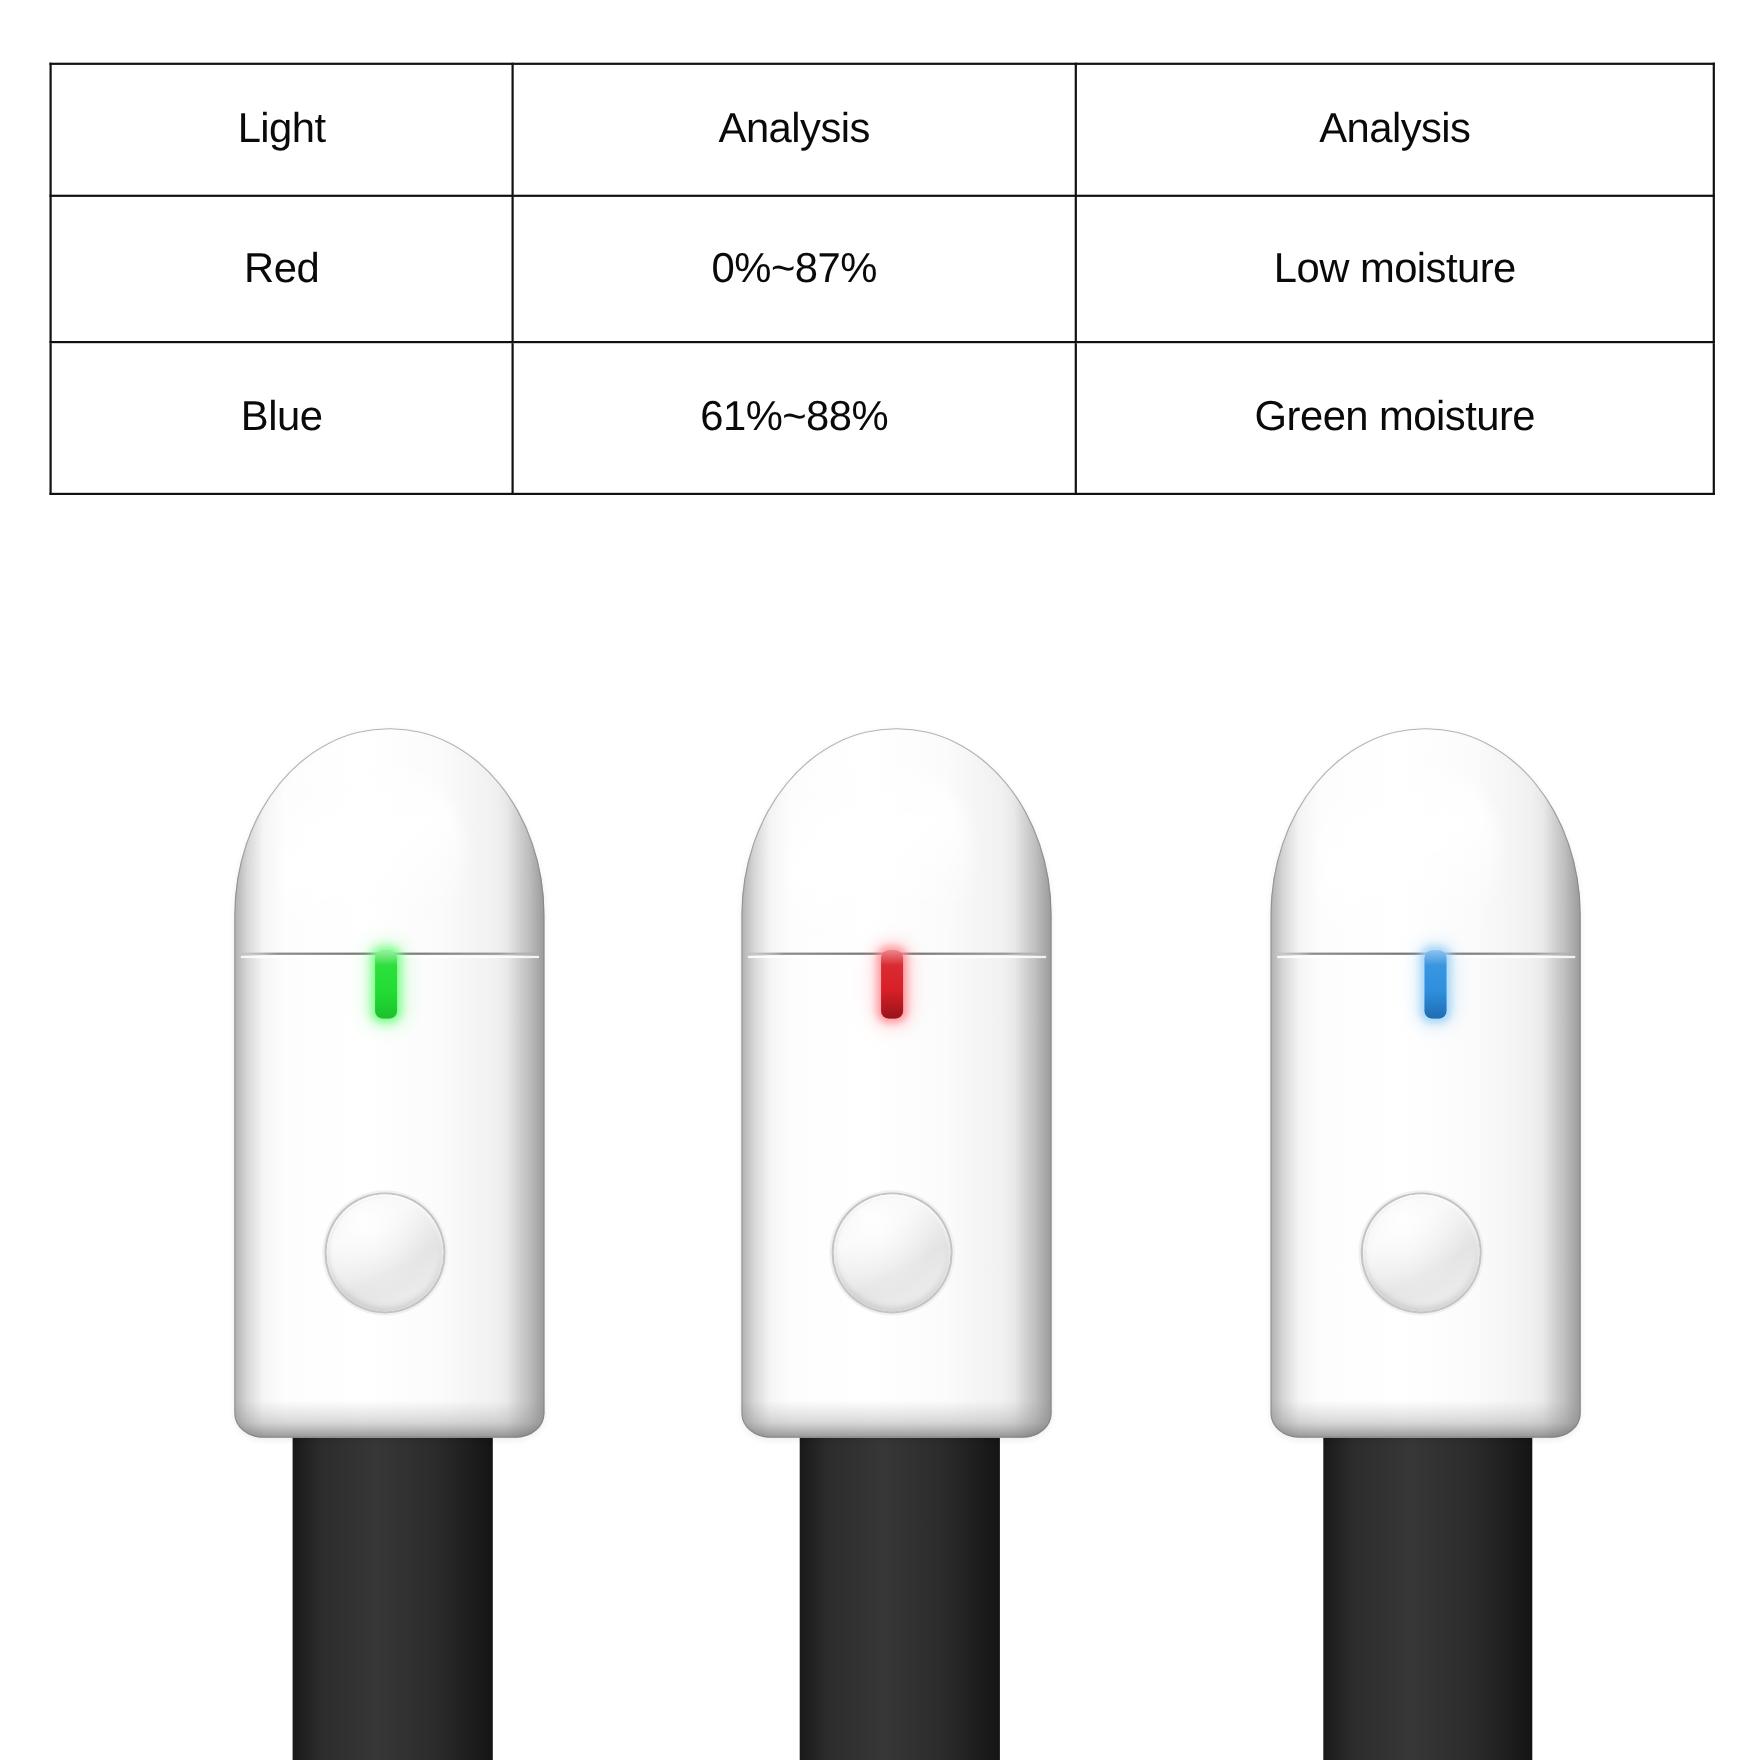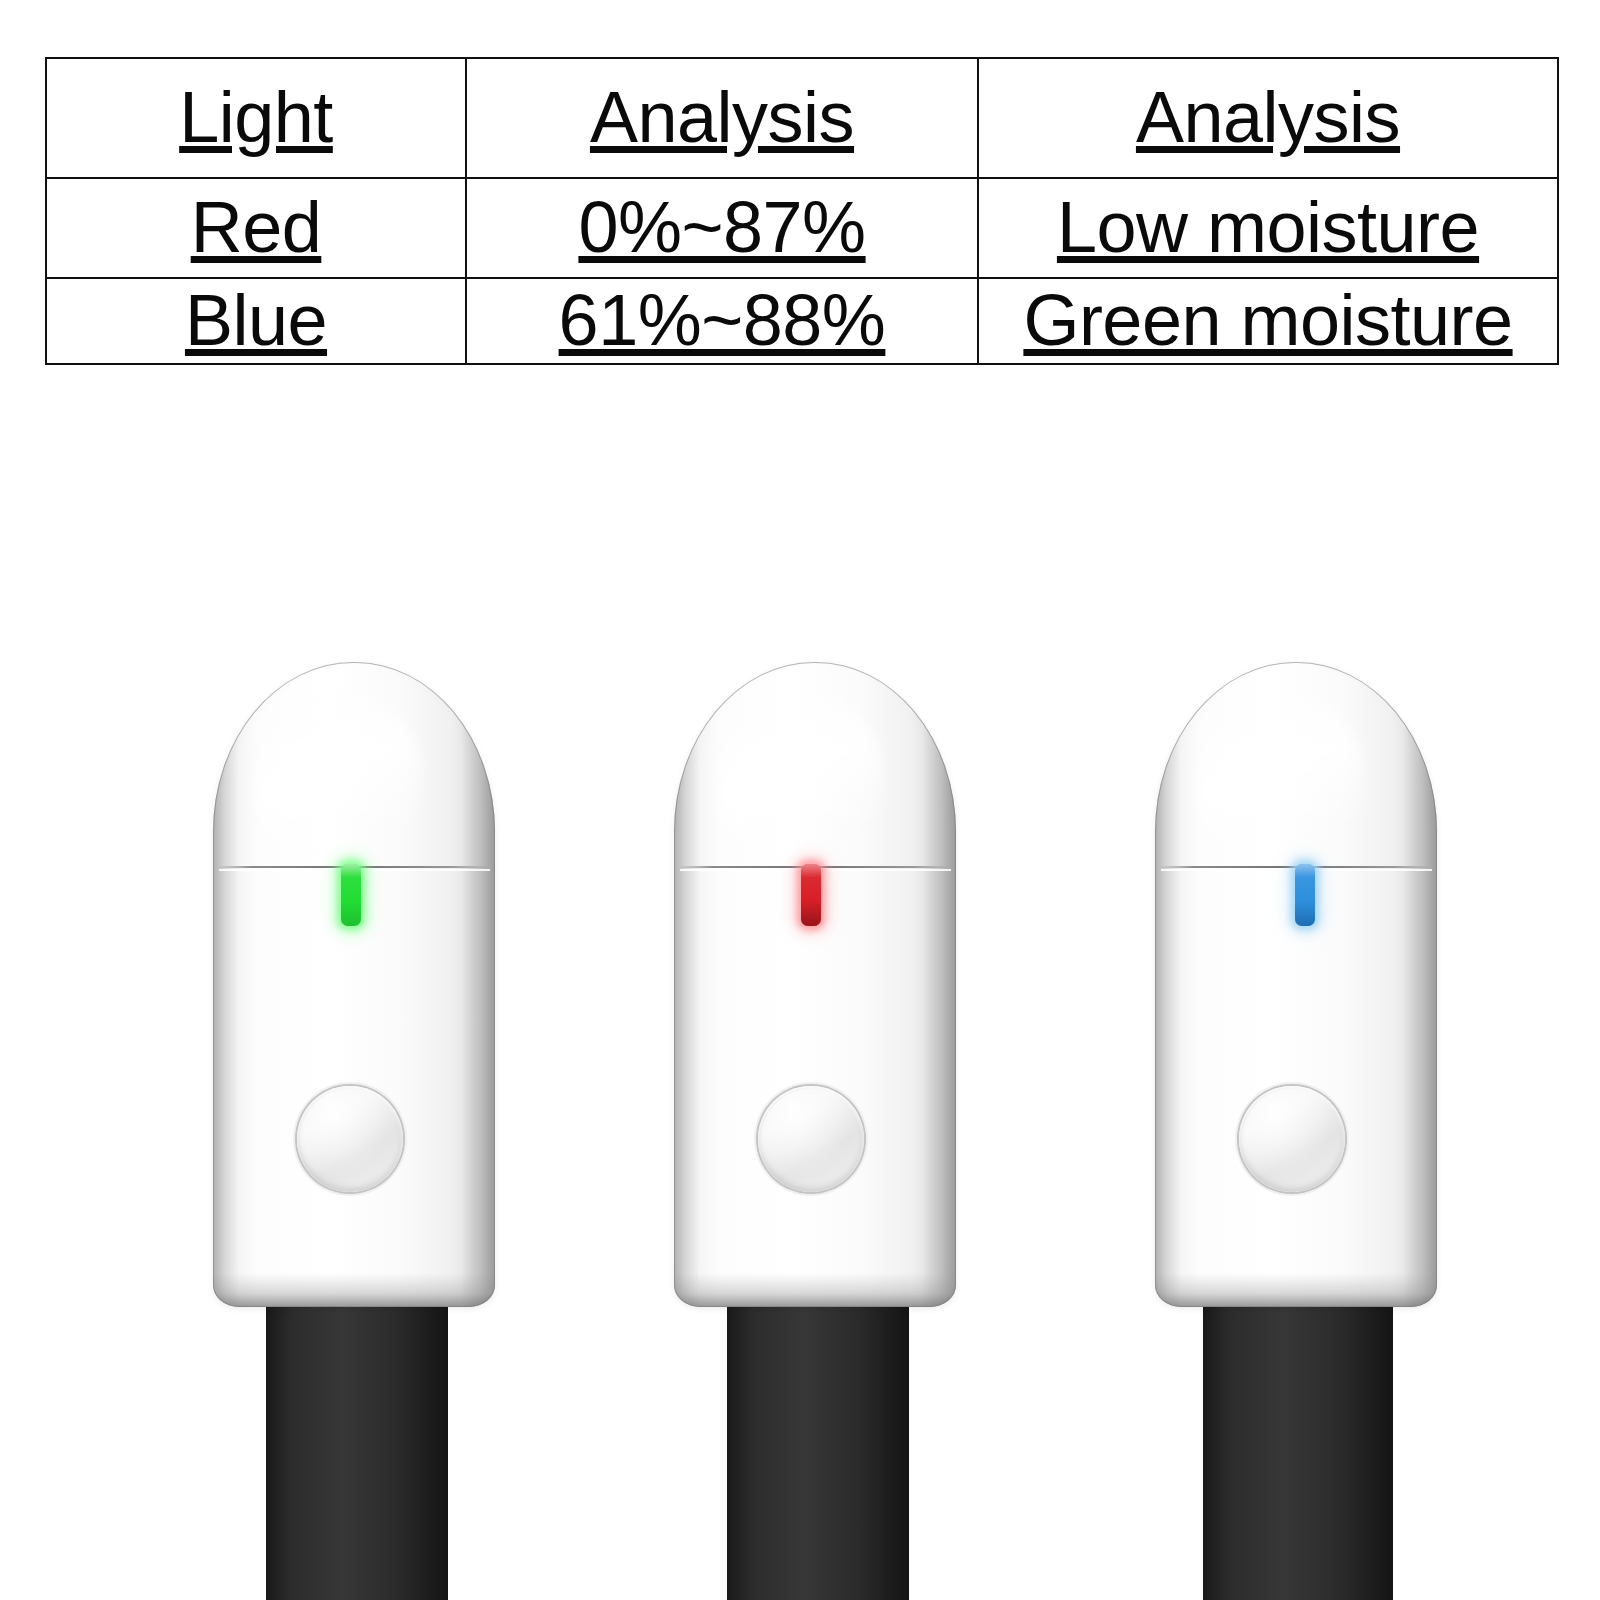--- a/index.html
+++ b/index.html
@@ -26,31 +26,30 @@
     top: 57px;
     width: 1512px;
     border-collapse: collapse;
     table-layout: fixed;
   }
   .legend-table td {
     border: 2px solid #111111;
     text-align: center;
     vertical-align: middle;
     color: #0a0a0a;
-    font-size: 72px;
+    font-size: 38px;
     font-weight: 400;
     line-height: 1.05;
     letter-spacing: -0.5px;
     padding: 0;
     white-space: nowrap;
-    text-decoration: underline;
-  }
-  .legend-table tr { height: 100px; }
+  }
+  .legend-table tr { height: 133px; }
   .legend-table tr.r-head { height: 120px; }
-  .legend-table tr.r-last { height: 86px; }
+  .legend-table tr.r-last { height: 138px; }
 
   .col-light   { width: 420px; }
   .col-moist   { width: 512px; }
   .col-analysis{ width: 580px; }
 
   
   .device {
     position: absolute;
   }
 

